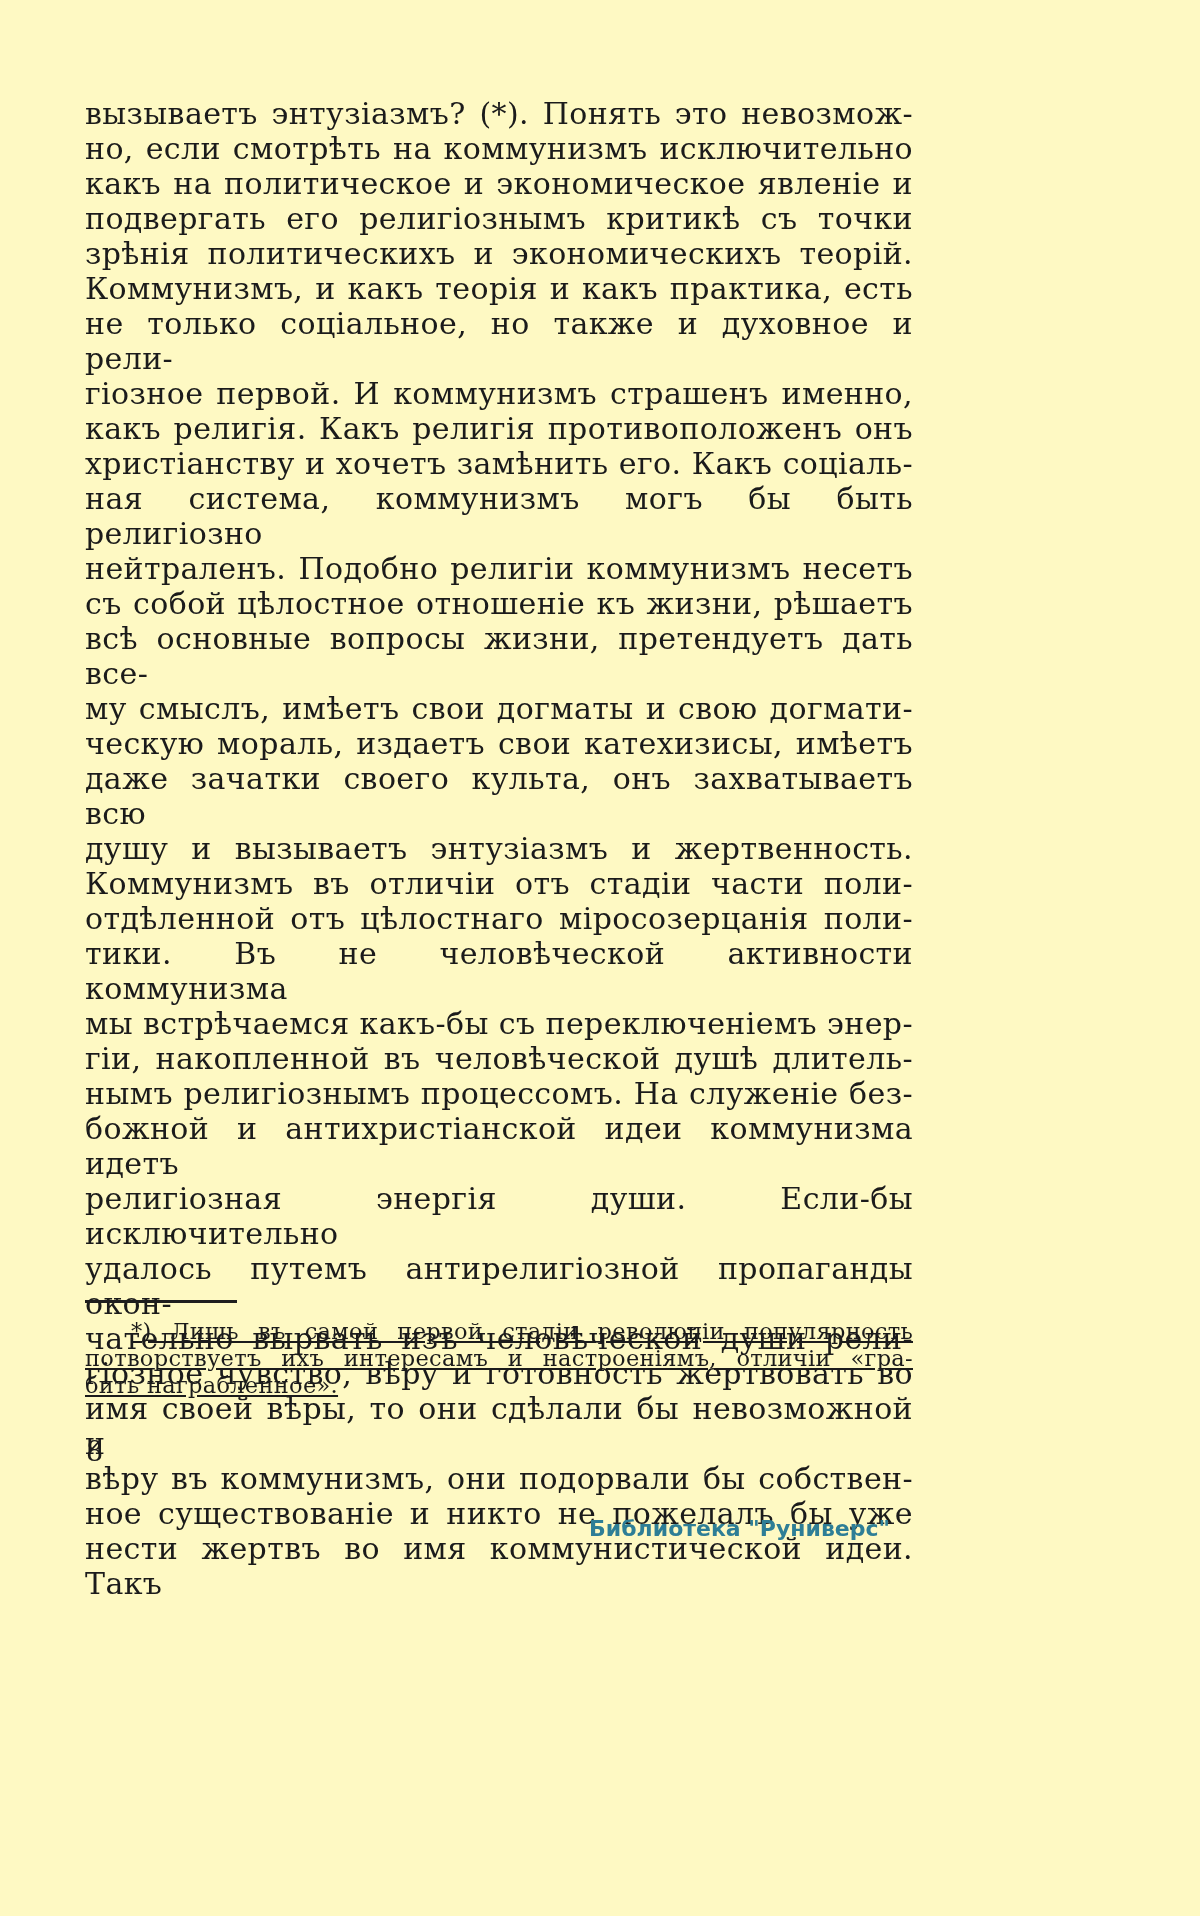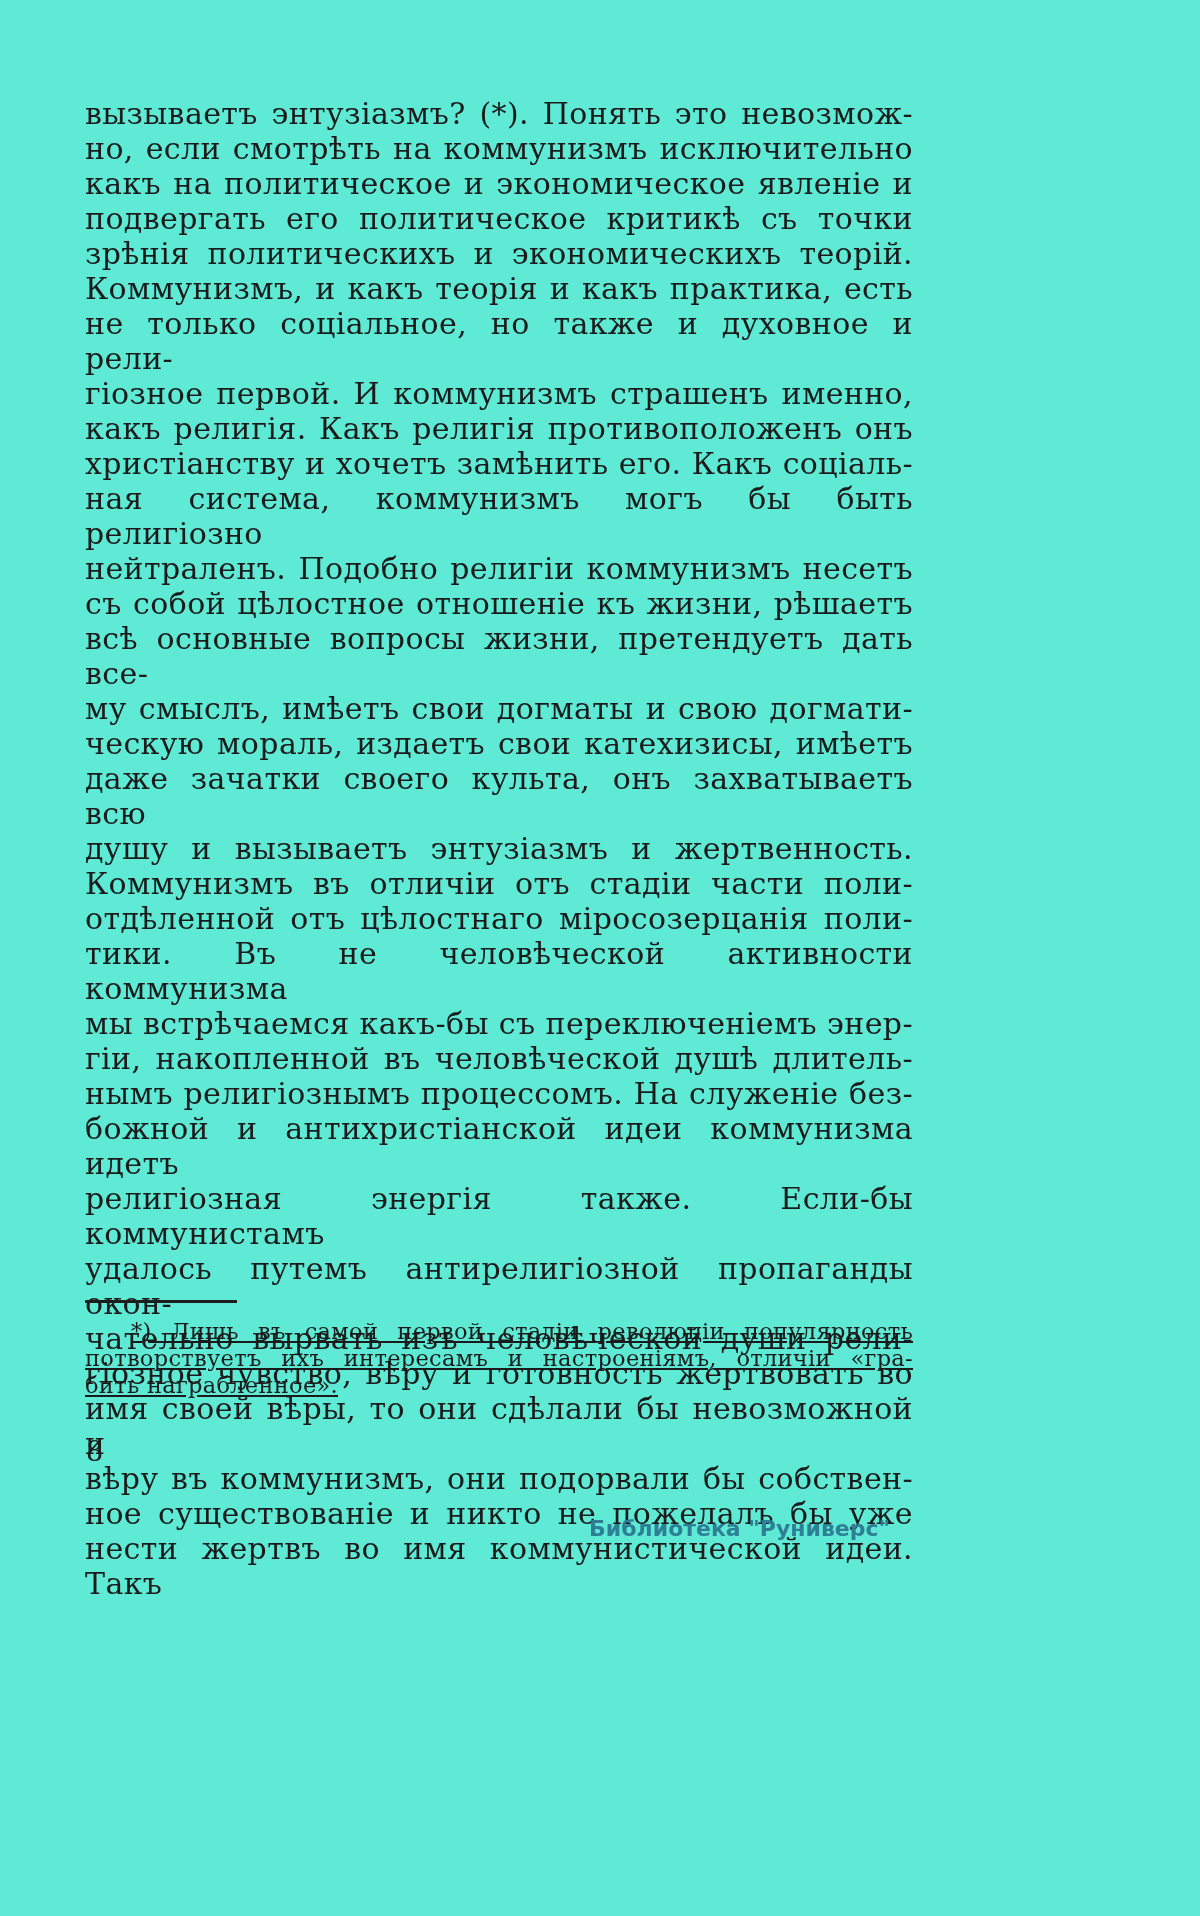--- a/index.html
+++ b/index.html
@@ -1,20 +1,20 @@
 <!DOCTYPE html>
 <html><head>
 <meta charset="utf-8">
 <style>
   html, body { margin: 0; padding: 0; background: #e8e8e8; }
   .page {
     position: relative;
     width: 1200px;
     height: 1916px;
-    background: #5eead4;
+    background: #fef9c3;
     font-family: "DejaVu Serif", serif;
     color: #1b1b1b;
     overflow: hidden;
   }
   .main-text {
     position: absolute;
     left: 85px;
     top: 96px;
     width: 828px;
     font-size: 30px;
@@ -68,21 +68,21 @@
 </style>
 </head>
 <body>
 
 <div class="page">
 
   <div class="main-text">
       <div class="line">вызываетъ энтузіазмъ? (*). Понять это невозмож-</div>
       <div class="line">но, если смотрѣть на коммунизмъ исключительно</div>
       <div class="line">какъ на политическое и экономическое явленіе и</div>
-      <div class="line">подвергать его политическое критикѣ съ точки</div>
+      <div class="line">подвергать его религіознымъ критикѣ съ точки</div>
       <div class="line">зрѣнія политическихъ и экономическихъ теорій.</div>
       <div class="line">Коммунизмъ, и какъ теорія и какъ практика, есть</div>
       <div class="line">не только соціальное, но также и духовное и рели-</div>
       <div class="line">гіозное первой. И коммунизмъ страшенъ именно,</div>
       <div class="line">какъ религія. Какъ религія противоположенъ онъ</div>
       <div class="line">христіанству и хочетъ замѣнить его. Какъ соціаль-</div>
       <div class="line">ная система, коммунизмъ могъ бы быть религіозно</div>
       <div class="line">нейтраленъ. Подобно религіи коммунизмъ несетъ</div>
       <div class="line">съ собой цѣлостное отношеніе къ жизни, рѣшаетъ</div>
       <div class="line">всѣ основные вопросы жизни, претендуетъ дать все-</div>
@@ -90,21 +90,21 @@
       <div class="line">ческую мораль, издаетъ свои катехизисы, имѣетъ</div>
       <div class="line">даже зачатки своего культа, онъ захватываетъ всю</div>
       <div class="line">душу и вызываетъ энтузіазмъ и жертвенность.</div>
       <div class="line">Коммунизмъ въ отличіи отъ стадіи части поли-</div>
       <div class="line">отдѣленной отъ цѣлостнаго міросозерцанія поли-</div>
       <div class="line">тики. Въ не человѣческой активности коммунизма</div>
       <div class="line">мы встрѣчаемся какъ-бы съ  переключеніемъ энер-</div>
       <div class="line">гіи, накопленной въ человѣческой душѣ длитель-</div>
       <div class="line">нымъ религіознымъ процессомъ. На служеніе без-</div>
       <div class="line">божной и антихристіанской идеи коммунизма идетъ</div>
-      <div class="line">религіозная энергія также. Если-бы коммунистамъ</div>
+      <div class="line">религіозная энергія души. Если-бы исключительно</div>
       <div class="line">удалось путемъ антирелигіозной пропаганды окон-</div>
       <div class="line">чательно вырвать изъ человѣческой души рели-</div>
       <div class="line">гіозное чувство, вѣру и готовность жертвовать во</div>
       <div class="line">имя своей вѣры, то они сдѣлали бы невозможной и</div>
       <div class="line">вѣру въ коммунизмъ, они подорвали бы собствен-</div>
       <div class="line">ное существованіе и никто не пожелалъ бы уже</div>
       <div class="line">нести жертвъ во имя коммунистической идеи. Такъ</div>
     </div>
 
   <div class="footnote-rule"></div>

